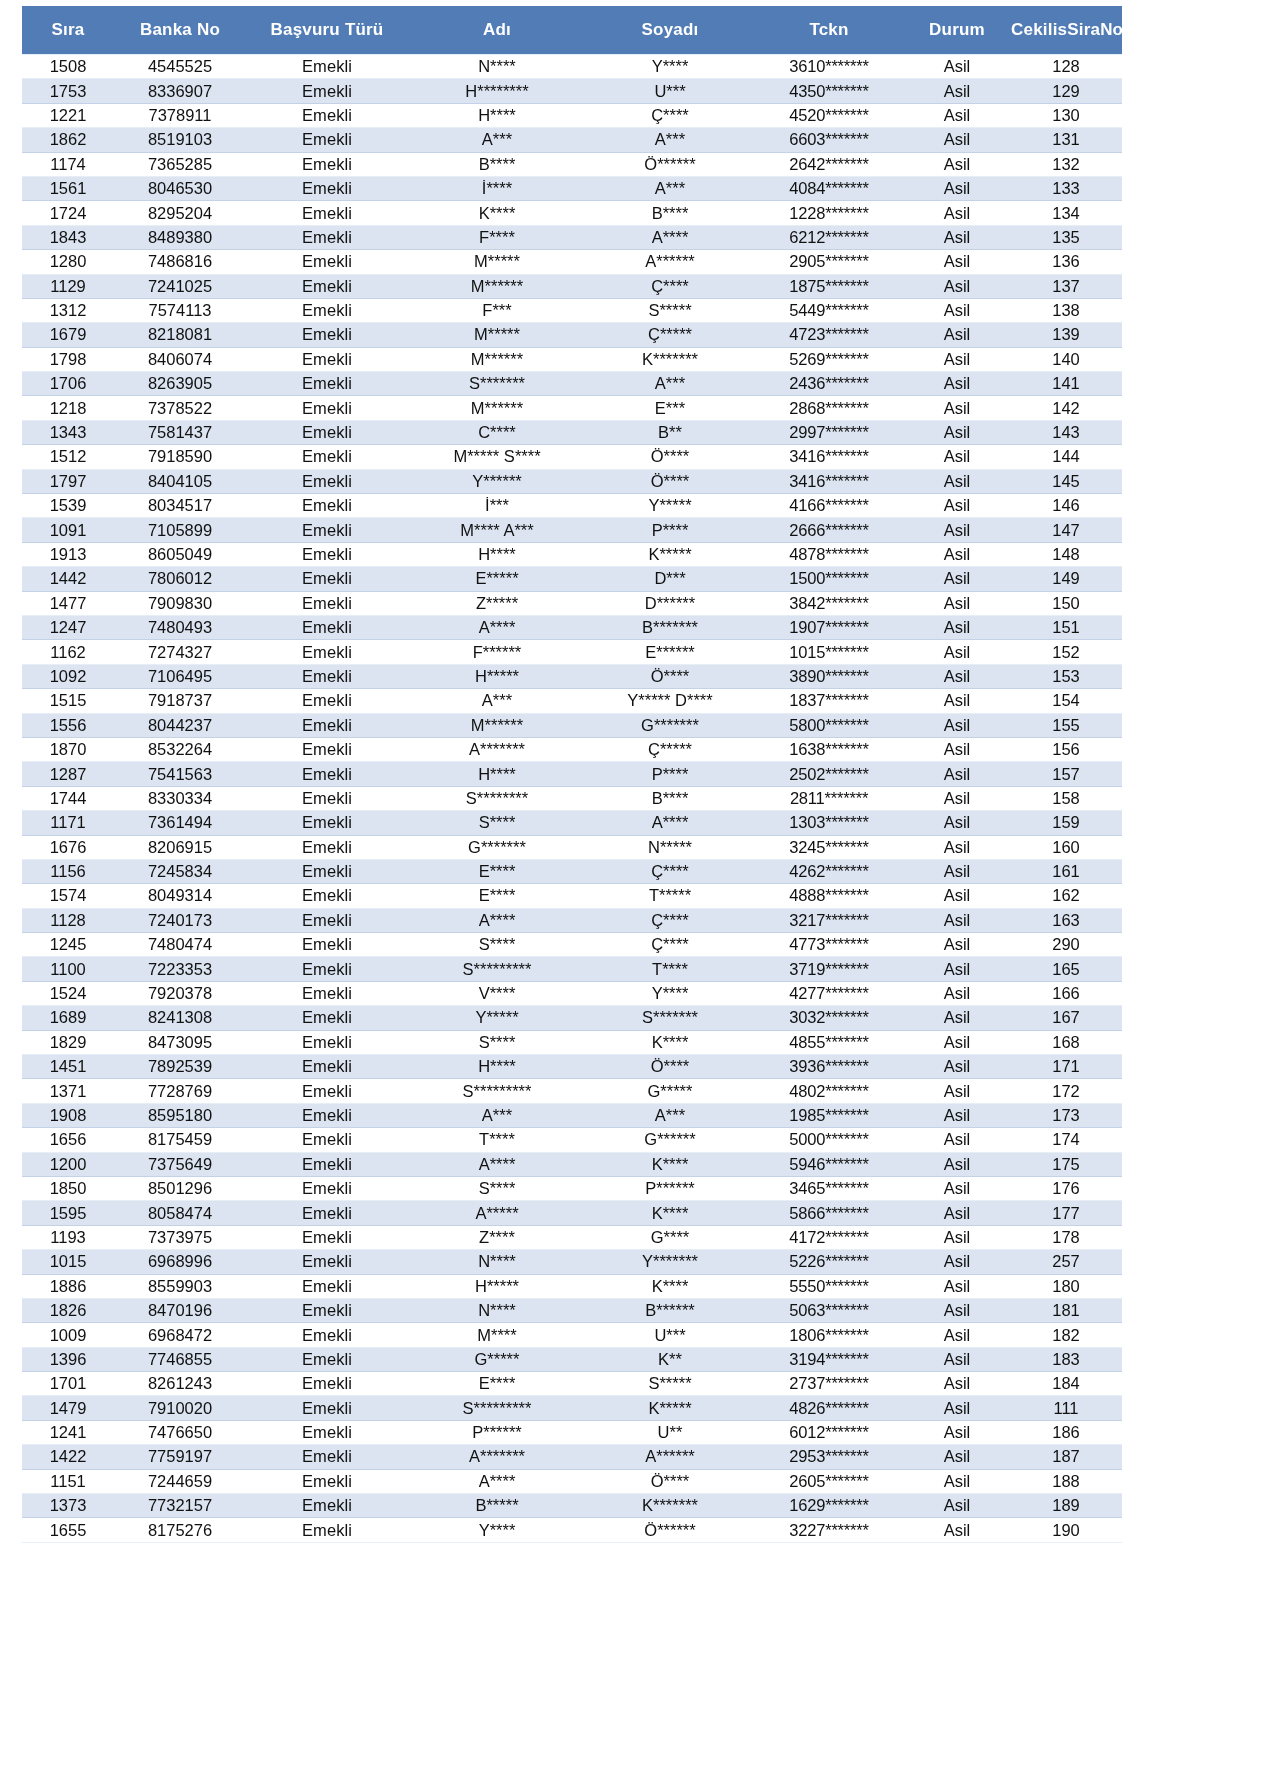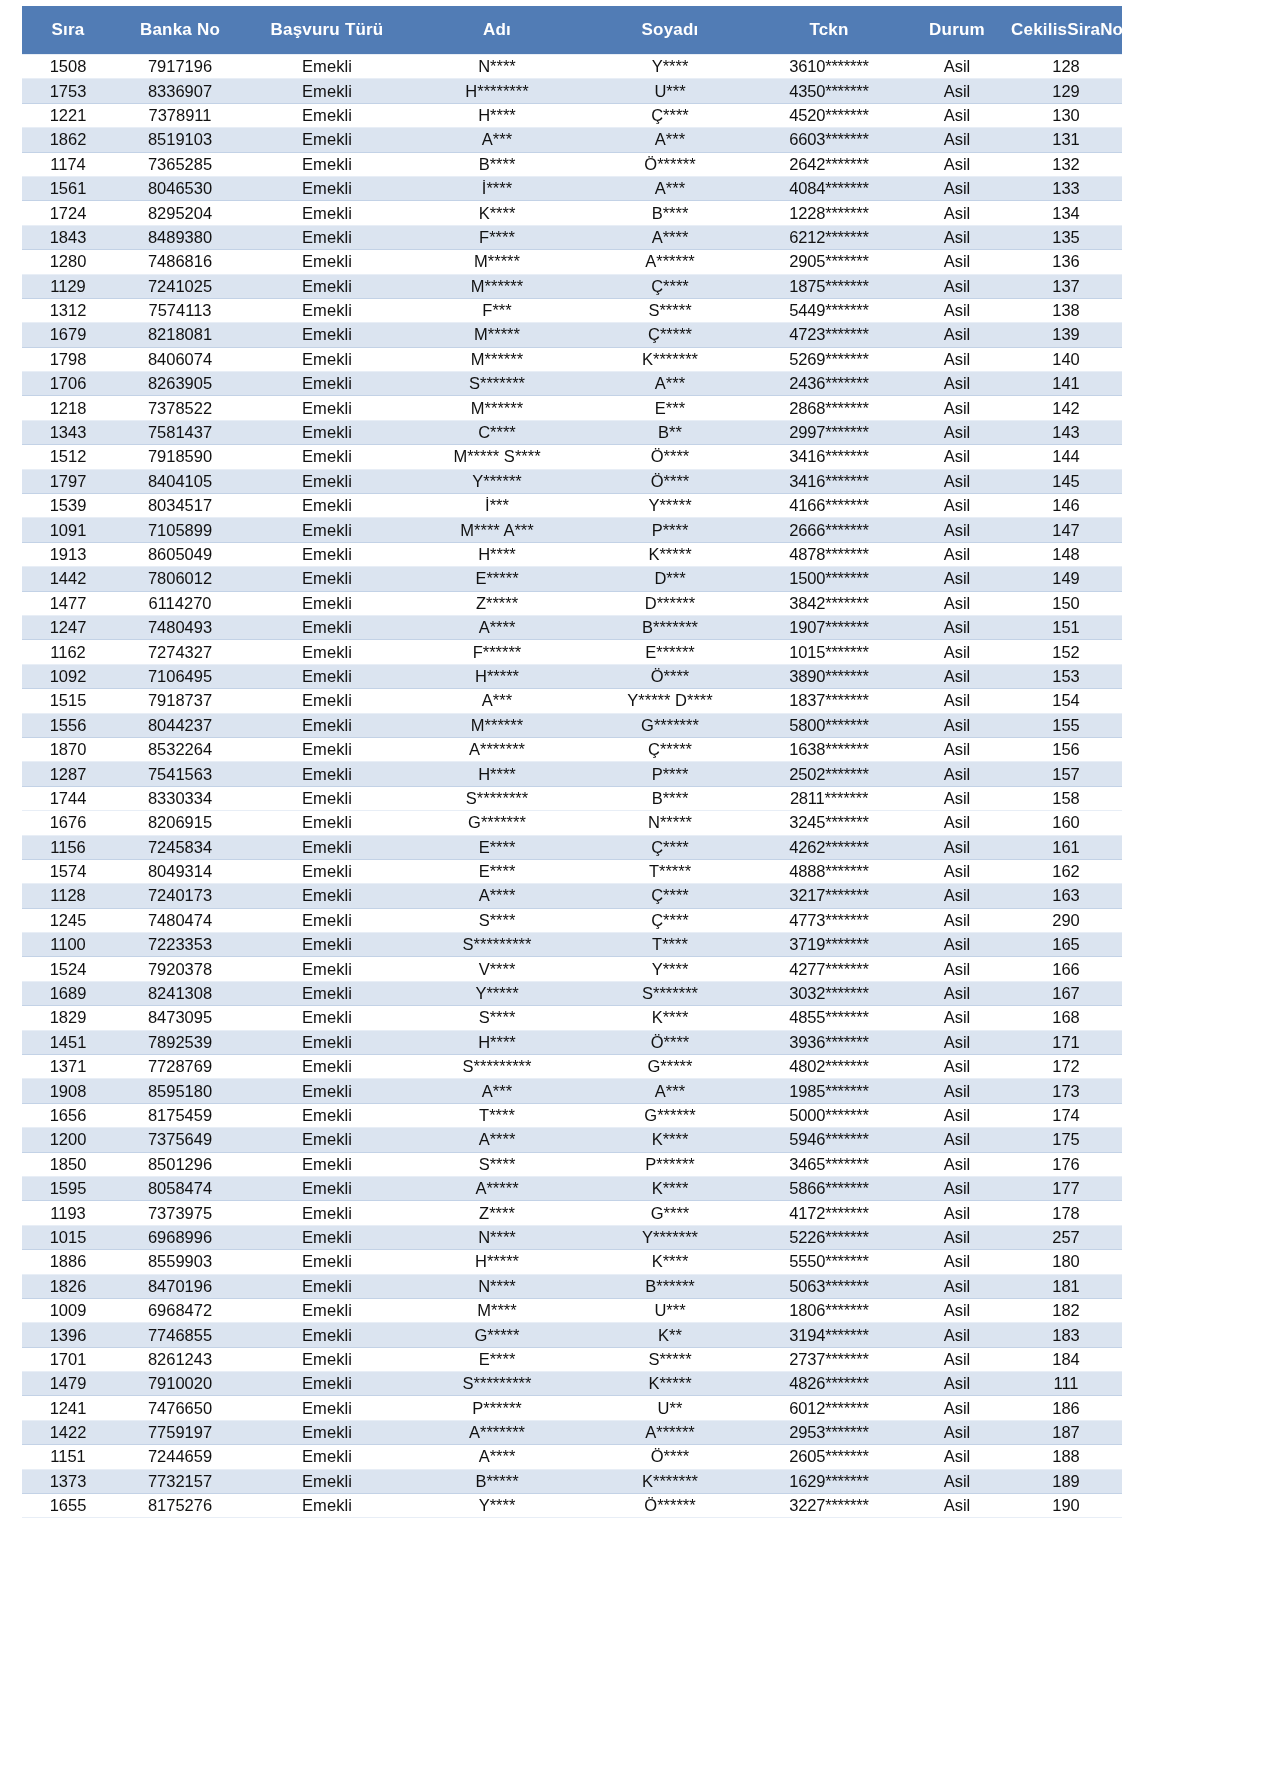--- a/index.html
+++ b/index.html
@@ -96,21 +96,21 @@
           <th>Adı</th>
           <th>Soyadı</th>
           <th>Tckn</th>
           <th>Durum</th>
           <th>CekilisSiraNo</th>
         </tr>
       </thead>
       <tbody id="table-body">
           <tr class="even">
             <td class="c-sira">1508</td>
-            <td class="c-banka">7917196</td>
+            <td class="c-banka">4545525</td>
             <td class="c-basvuru">Emekli</td>
             <td class="c-adi">N****</td>
             <td class="c-soyadi">Y****</td>
             <td class="c-tckn">3610*******</td>
             <td class="c-durum">Asil</td>
             <td class="c-cekilis">128</td>
           </tr>
           <tr class="odd">
             <td class="c-sira">1753</td>
             <td class="c-banka">8336907</td>
@@ -316,21 +316,21 @@
             <td class="c-banka">7806012</td>
             <td class="c-basvuru">Emekli</td>
             <td class="c-adi">E*****</td>
             <td class="c-soyadi">D***</td>
             <td class="c-tckn">1500*******</td>
             <td class="c-durum">Asil</td>
             <td class="c-cekilis">149</td>
           </tr>
           <tr class="even">
             <td class="c-sira">1477</td>
-            <td class="c-banka">6114270</td>
+            <td class="c-banka">7909830</td>
             <td class="c-basvuru">Emekli</td>
             <td class="c-adi">Z*****</td>
             <td class="c-soyadi">D******</td>
             <td class="c-tckn">3842*******</td>
             <td class="c-durum">Asil</td>
             <td class="c-cekilis">150</td>
           </tr>
           <tr class="odd">
             <td class="c-sira">1247</td>
             <td class="c-banka">7480493</td>
@@ -403,20 +403,30 @@
           </tr>
           <tr class="even">
             <td class="c-sira">1744</td>
             <td class="c-banka">8330334</td>
             <td class="c-basvuru">Emekli</td>
             <td class="c-adi">S********</td>
             <td class="c-soyadi">B****</td>
             <td class="c-tckn">2811*******</td>
             <td class="c-durum">Asil</td>
             <td class="c-cekilis">158</td>
+          </tr>
+          <tr class="odd">
+            <td class="c-sira">1171</td>
+            <td class="c-banka">7361494</td>
+            <td class="c-basvuru">Emekli</td>
+            <td class="c-adi">S****</td>
+            <td class="c-soyadi">A****</td>
+            <td class="c-tckn">1303*******</td>
+            <td class="c-durum">Asil</td>
+            <td class="c-cekilis">159</td>
           </tr>
           <tr class="even">
             <td class="c-sira">1676</td>
             <td class="c-banka">8206915</td>
             <td class="c-basvuru">Emekli</td>
             <td class="c-adi">G*******</td>
             <td class="c-soyadi">N*****</td>
             <td class="c-tckn">3245*******</td>
             <td class="c-durum">Asil</td>
             <td class="c-cekilis">160</td>

